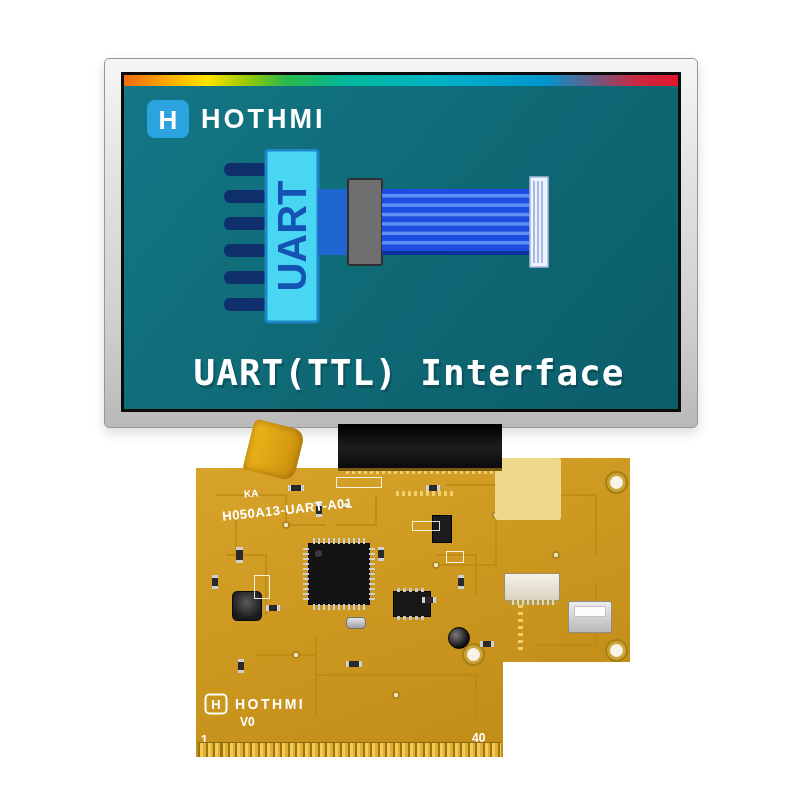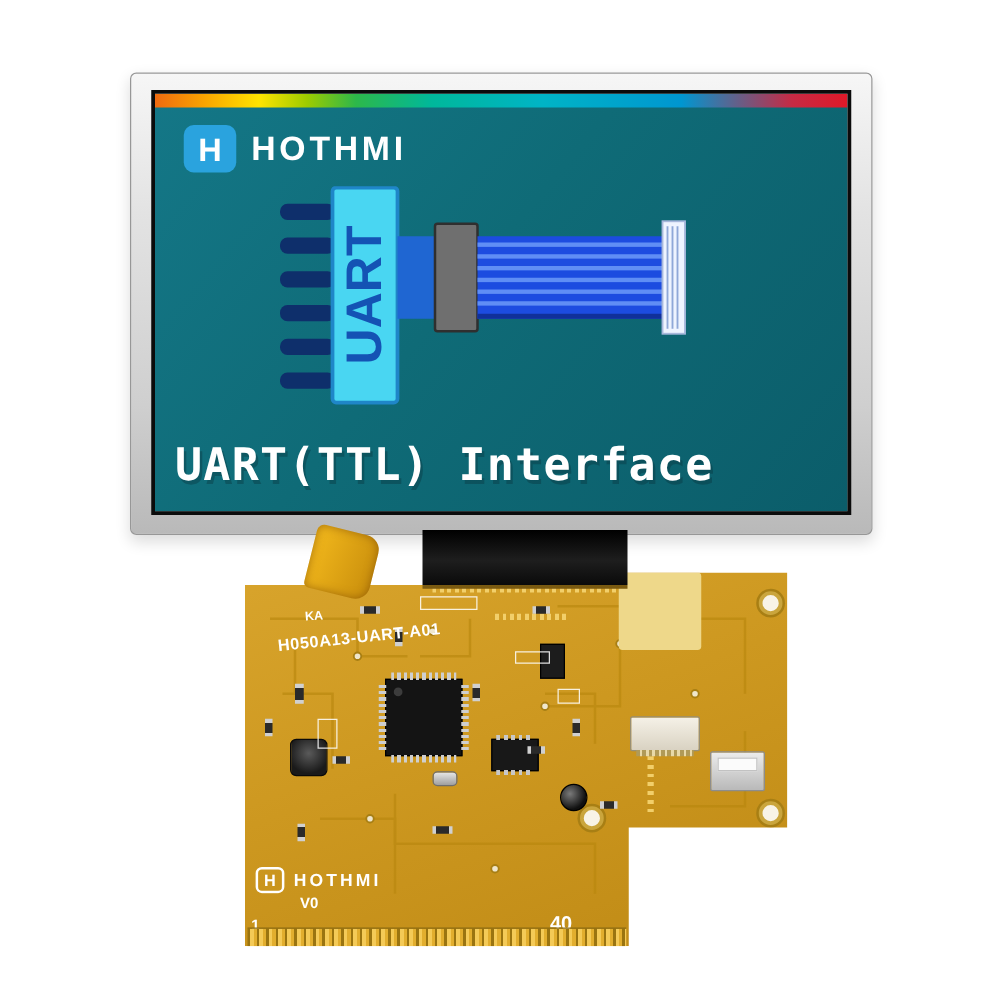--- a/index.html
+++ b/index.html
@@ -12,21 +12,21 @@
     border:1px solid #979797;border-radius:5px;box-shadow:0 5px 12px rgba(0,0,0,.14);}
   .screen{position:absolute;left:16px;top:13px;right:16px;bottom:15px;
     border:3px solid #0b0b0b;
     background:linear-gradient(130deg,#147787 0%,#0f6b77 45%,#0b5d6a 100%);overflow:hidden;}
   .rainbow{position:absolute;left:0;top:0;right:0;height:11px;
     background:linear-gradient(90deg,#ef6a10 0%,#f9a300 7%,#ffe400 15%,#9ccb00 22%,
       #2db84a 29%,#00b89b 40%,#00b4c6 56%,#0096d0 76%,#c62a44 92%,#e01828 100%);}
   .logo-row{position:absolute;left:22px;top:24px;display:flex;align-items:center;gap:11px;}
   .logo-text{color:#ffffff;font-weight:bold;font-size:27px;letter-spacing:3px;}
   .illustration{position:absolute;left:100px;top:74px;width:330px;height:175px;}
-  .caption{position:absolute;left:16px;right:0;bottom:16px;text-align:left;color:#ffffff;
+  .caption{position:absolute;left:16px;right:0;bottom:16px;text-align:center;color:#ffffff;
     font-family:"DejaVu Sans Mono",monospace;font-weight:bold;font-size:36px;letter-spacing:1px;
     text-shadow:2px 3px 0 rgba(8,45,55,.35);}
 
   
   .flex-black{position:absolute;left:338px;top:424px;width:164px;height:44px;
     background:linear-gradient(180deg,#000 0%,#1e1e1e 55%,#0a0a0a 100%);
     border-bottom:3px solid #7a5a10;}
   .flex-yellow{position:absolute;left:248px;top:424px;width:52px;height:52px;
     background:linear-gradient(100deg,#f2b81c,#c98e0c);transform:rotate(14deg);
     border-radius:6px 12px 12px 4px;box-shadow:inset 0 0 8px rgba(110,60,0,.55);}
@@ -71,21 +71,21 @@
   .pv{position:absolute;}
   .pv-h{background:linear-gradient(90deg,#d0d0d0 0 3px,#2a2a2a 3px calc(100% - 3px),#d0d0d0 calc(100% - 3px));}
   .pv-v{background:linear-gradient(180deg,#d0d0d0 0 3px,#2a2a2a 3px calc(100% - 3px),#d0d0d0 calc(100% - 3px));}
   .silk{position:absolute;color:#ffffff;font-weight:bold;}
   .ka{left:48px;top:33px;font-size:10px;transform:rotate(-4deg);}
   .pn{left:26px;top:47px;font-size:13px;letter-spacing:.5px;transform:rotate(-6deg);}
   .pcb-logo{position:absolute;left:8px;top:238px;display:flex;align-items:center;gap:7px;}
   .pcb-logo span{color:#fff;font-weight:bold;font-size:14px;letter-spacing:2.5px;}
   .version{left:44px;top:260px;font-size:12px;}
   .pin-first{left:5px;top:278px;font-size:12px;}
-  .pin-last{left:244px;top:276px;font-size:16px;}
+  .pin-last{left:276px;top:276px;font-size:12px;}
   .gold-fingers{position:absolute;left:2px;top:287px;width:303px;height:15px;border-top:1px solid #8a6a10;
     background:repeating-linear-gradient(90deg,#9a7410 0 2px,#f4ca57 2px 5px,#e2ae2e 5px 7.5px);}
 </style>
 </head>
 <body>
 
 <div class="stage">
 
   <div class="lcd-module">
     <div class="screen">

